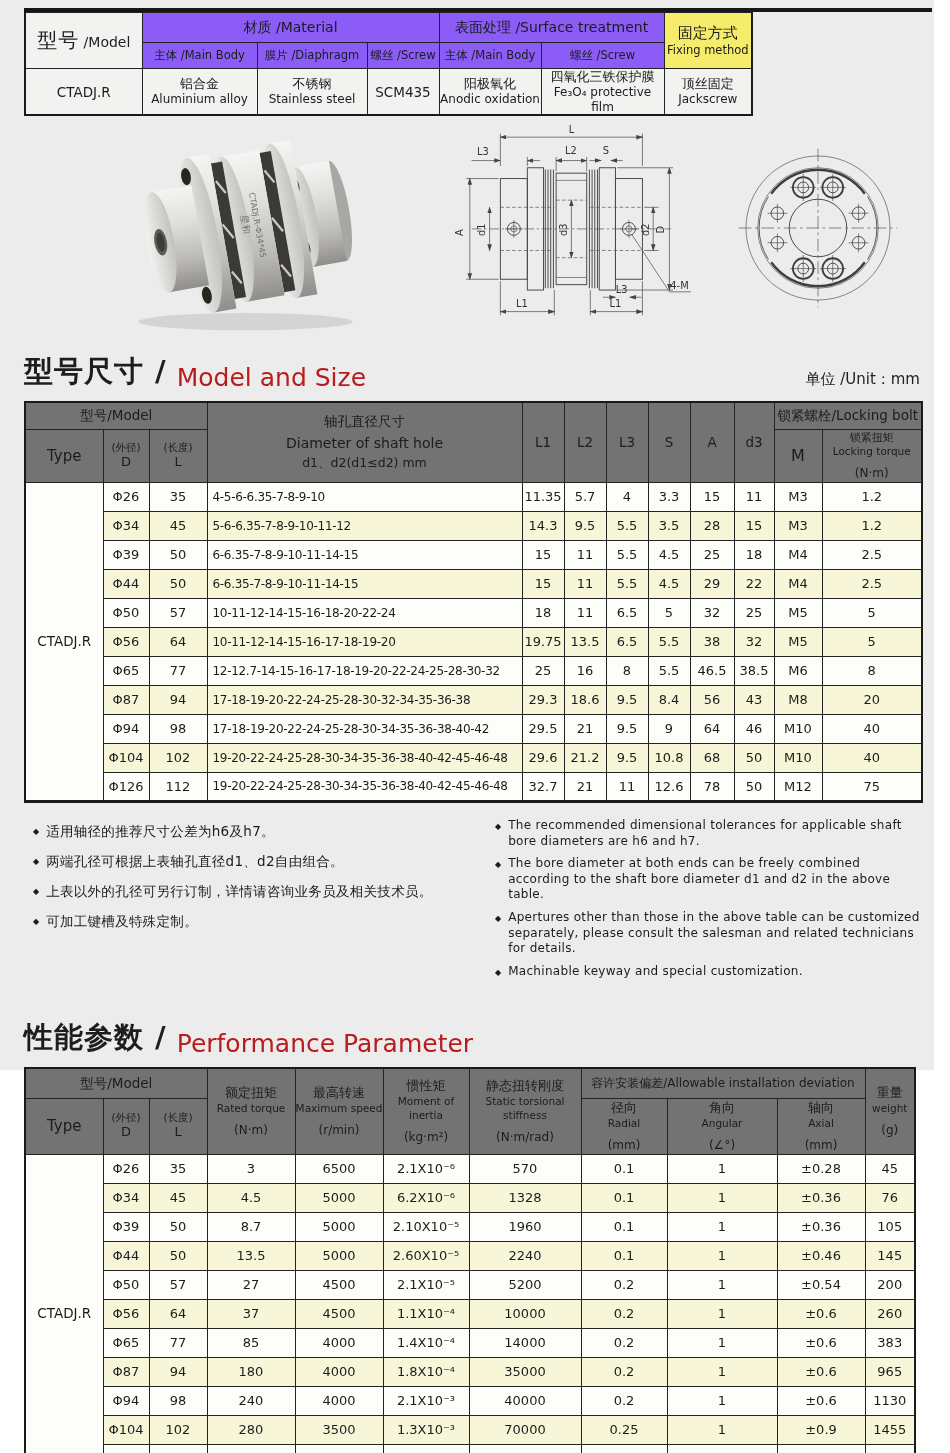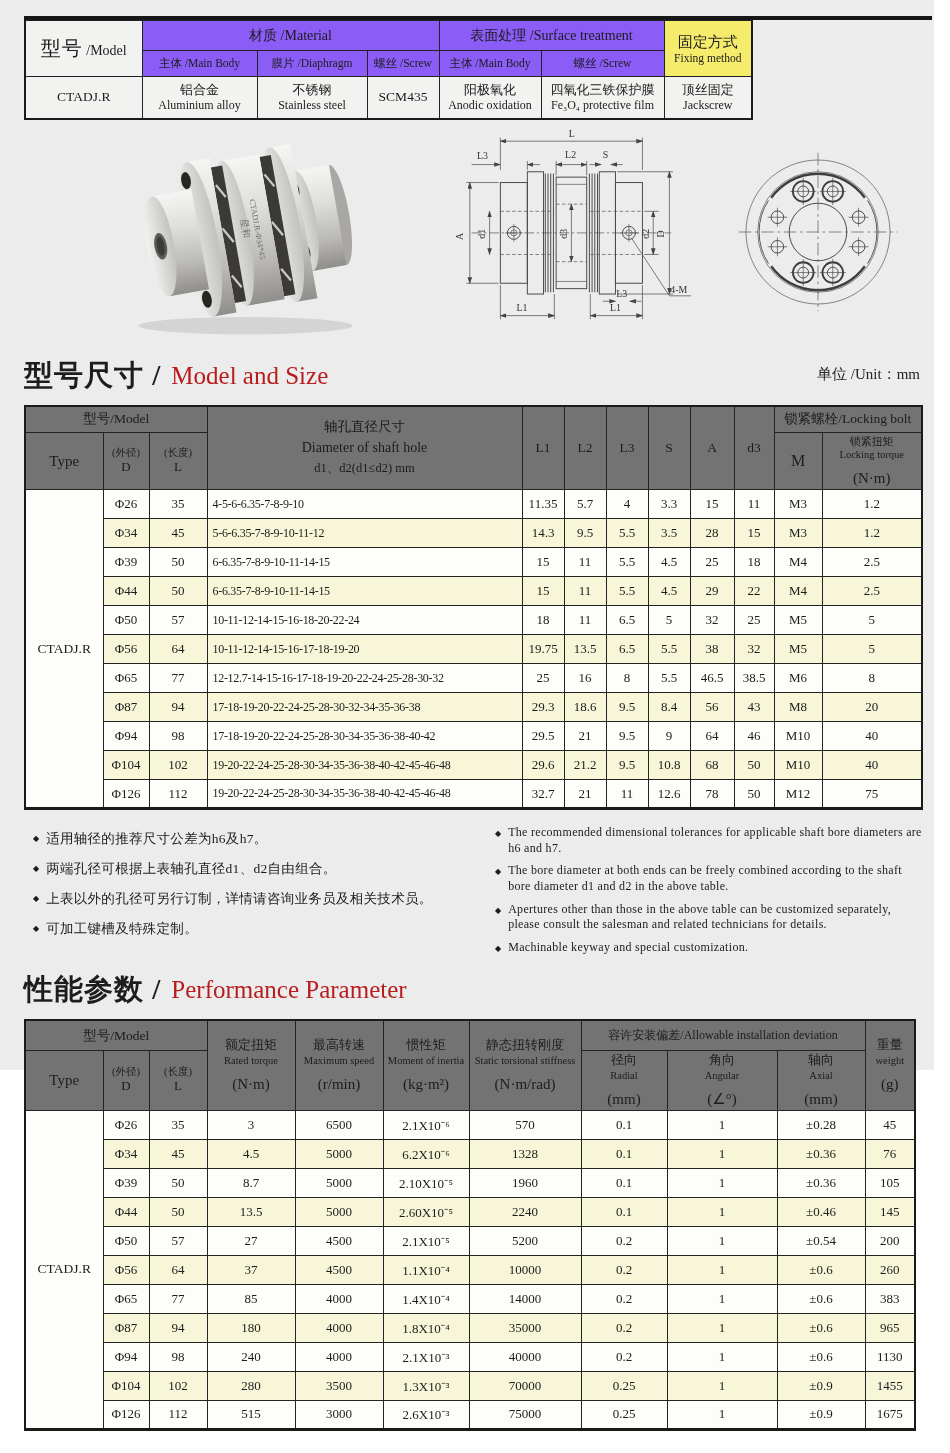--- a/index.html
+++ b/index.html
@@ -1,18 +1,18 @@
 <!DOCTYPE html>
 <html><head>
 <meta charset="utf-8">
 <style>
   * { box-sizing: border-box; margin: 0; padding: 0; }
   html,body { width:950px; background:#ffffff; font-family:"DejaVu Sans","Liberation Sans",sans-serif; color:#1c1c1c; }
   body { height:1453px; overflow:hidden; }
-  .content { width:934px; height:1070px; background:#ececec; padding:16px 0 0 24px;font-family:Liberation Serif, serif; }
+  .content { width:934px; height:1070px; background:#ececec; padding:8px 0 0 24px; }
 
   .top-rule { width:908px; height:4px; background:#161616; }
 
   
   table { border-collapse:collapse; table-layout:fixed; }
   td,th { border:1.4px solid #232323; text-align:center; vertical-align:middle; font-weight:normal; }
   .blue-bg { background:#8b5cf6; }
   .yellow-bg { background:#f6ec6c; }
 
   
@@ -32,34 +32,34 @@
   
   .figure-row { height:224px; display:flex; align-items:center; padding-left:62px; }
   .drawing { margin-left:58px; }
   .frontview { margin-left:22px; }
   .dwg-line { stroke:#4a4a4a; stroke-width:1.1; fill:none; }
   .dwg-thin { stroke:#5a5a5a; stroke-width:0.8; fill:none; }
   .dim { stroke:#555; stroke-width:0.85; fill:none; }
   .dim-t { font-size:11px; fill:#333; }
 
   
-  .sec-head { display:flex; align-items:center; width:896px; margin:12px 0 9px 0; }
+  .sec-head { display:flex; align-items:flex-end; width:896px; margin:12px 0 9px 0; }
   .sec-zh { font-size:29px; font-weight:600; color:#1d1d1d; letter-spacing:1px; }
   .sec-en { font-size:25px; color:#b91c1c; margin-left:10px; }
   .sec-unit { margin-left:auto; font-size:15px; color:#222; padding-bottom:3px; }
 
   
   .dtable { width:897px; border:2px solid #1a1a1a; border-bottom-width:3px; background:#fdfdfa; }
   .ptable { width:890px; }
   .dtable thead th { background:#737373; padding:1px 0; }
   .dtable thead tr.hr1 th { height:27px; font-size:13.5px; }
   .dtable thead tr.hr2 th { height:50px; }
   .hz { display:block; font-size:13px; line-height:1.3; font-weight:500; }
   .he { display:block; font-size:10.5px; line-height:1.25; }
-  .hu { display:block; font-size:15px; line-height:1.25;margin-top:8px; }
+  .hu { display:block; font-size:12px; line-height:1.25;margin-top:8px; }
   .h-big { font-size:15px; }
   .h-shaft .s1 { display:block; font-size:13.5px; font-weight:500; margin-bottom:4px; }
   .h-shaft .s2 { display:block; font-size:14px; margin-bottom:4px; }
   .h-shaft .s3 { display:block; font-size:12.5px; }
   .dtable tbody td { height:29px; font-size:13px; background:#fdfdfa; }
   .dtable tbody tr.alt td { background:#f8f6d8; }
   .dtable tbody td.type-cell { background:#fdfdfa; font-size:13.5px; }
   .dtable tbody td.left { text-align:left; padding-left:5px; font-size:12px; letter-spacing:-0.3px; }
 
   
@@ -532,21 +532,21 @@
           <span class="bullet">◆</span>
           <span class="note-text">Apertures other than those in the above table can be customized separately, please consult the salesman and related technicians for details.</span>
         </div>
         <div class="note">
           <span class="bullet">◆</span>
           <span class="note-text">Machinable keyway and special customization.</span>
         </div>
       </div>
   </div>
 
-  <div class="sec-head" style="margin-top:8px">
+  <div class="sec-head" style="margin-top:32px">
     <span class="sec-zh">性能参数 /</span>
     <span class="sec-en">Performance Parameter</span>
   </div>
 
   <table class="dtable ptable">
     <colgroup>
         <col style="width:78px">
         <col style="width:46px">
         <col style="width:58px">
         <col style="width:88px">

